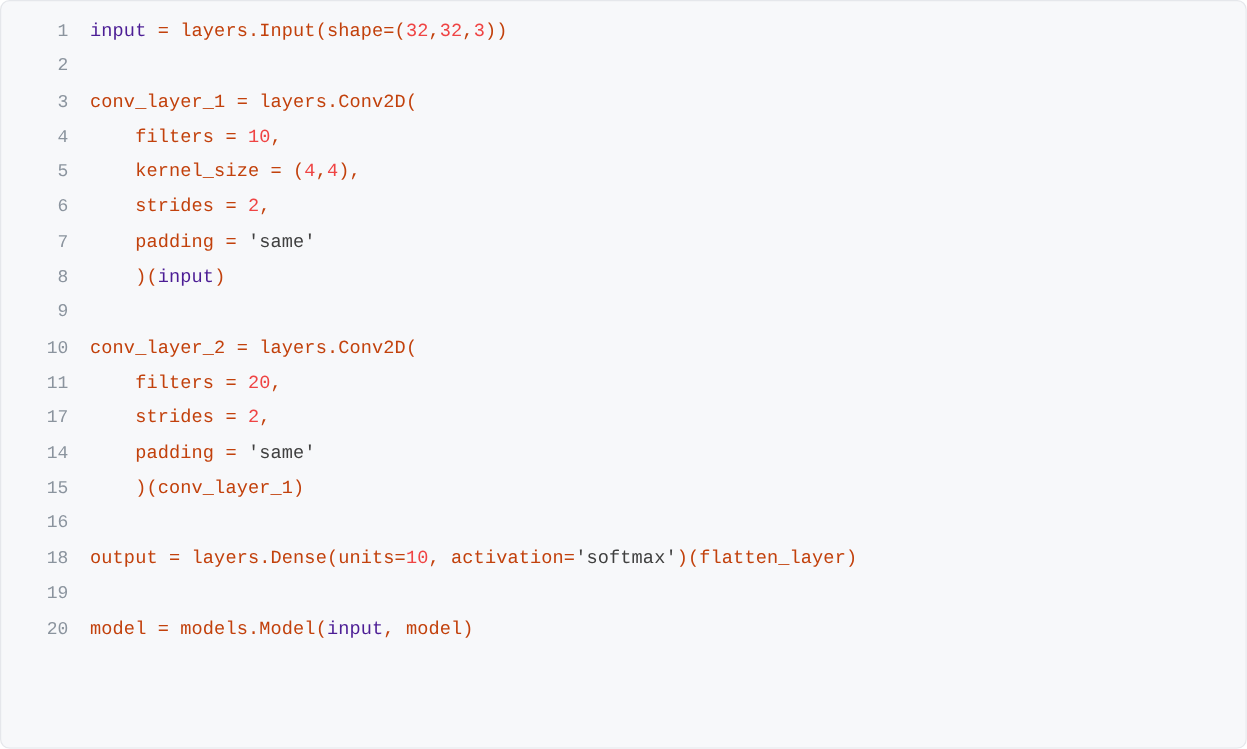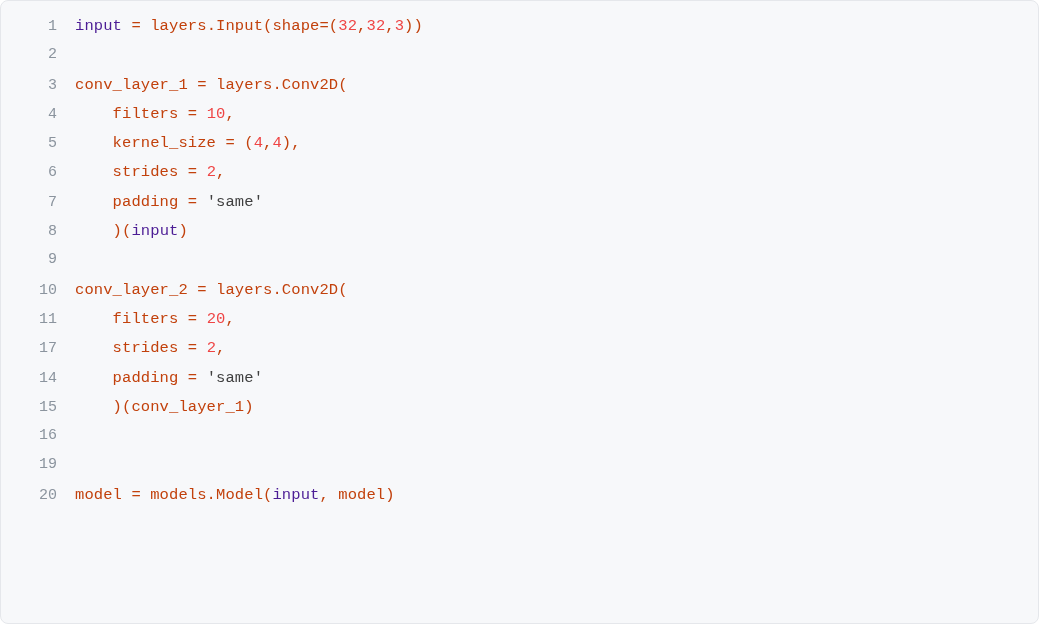--- a/index.html
+++ b/index.html
@@ -55,16 +55,17 @@
       <div class="line"><span class="ln">6</span><span class="code"><span class="tok-op">    strides = </span><span class="tok-num">2</span><span class="tok-op">,</span></span></div>
       <div class="line"><span class="ln">7</span><span class="code"><span class="tok-op">    padding = </span><span class="tok-str">'same'</span></span></div>
       <div class="line"><span class="ln">8</span><span class="code"><span class="tok-op">    )(</span><span class="tok-var">input</span><span class="tok-op">)</span></span></div>
       <div class="line"><span class="ln">9</span><span class="code"></span></div>
       <div class="line"><span class="ln">10</span><span class="code"><span class="tok-op">conv_layer_2 = layers.Conv2D(</span></span></div>
       <div class="line"><span class="ln">11</span><span class="code"><span class="tok-op">    filters = </span><span class="tok-num">20</span><span class="tok-op">,</span></span></div>
       <div class="line"><span class="ln">17</span><span class="code"><span class="tok-op">    strides = </span><span class="tok-num">2</span><span class="tok-op">,</span></span></div>
       <div class="line"><span class="ln">14</span><span class="code"><span class="tok-op">    padding = </span><span class="tok-str">'same'</span></span></div>
       <div class="line"><span class="ln">15</span><span class="code"><span class="tok-op">    )(conv_layer_1)</span></span></div>
       <div class="line"><span class="ln">16</span><span class="code"></span></div>
+      <div class="line"><span class="ln">18</span><span class="code"><span class="tok-op">output = layers.Dense(units=</span><span class="tok-num">10</span><span class="tok-op">, activation=</span><span class="tok-str">'softmax'</span><span class="tok-op">)(flatten_layer)</span></span></div>
       <div class="line"><span class="ln">19</span><span class="code"></span></div>
       <div class="line"><span class="ln">20</span><span class="code"><span class="tok-op">model = models.Model(</span><span class="tok-var">input</span><span class="tok-op">, model)</span></span></div>
     </div>
 </div>
 
 </body></html>

